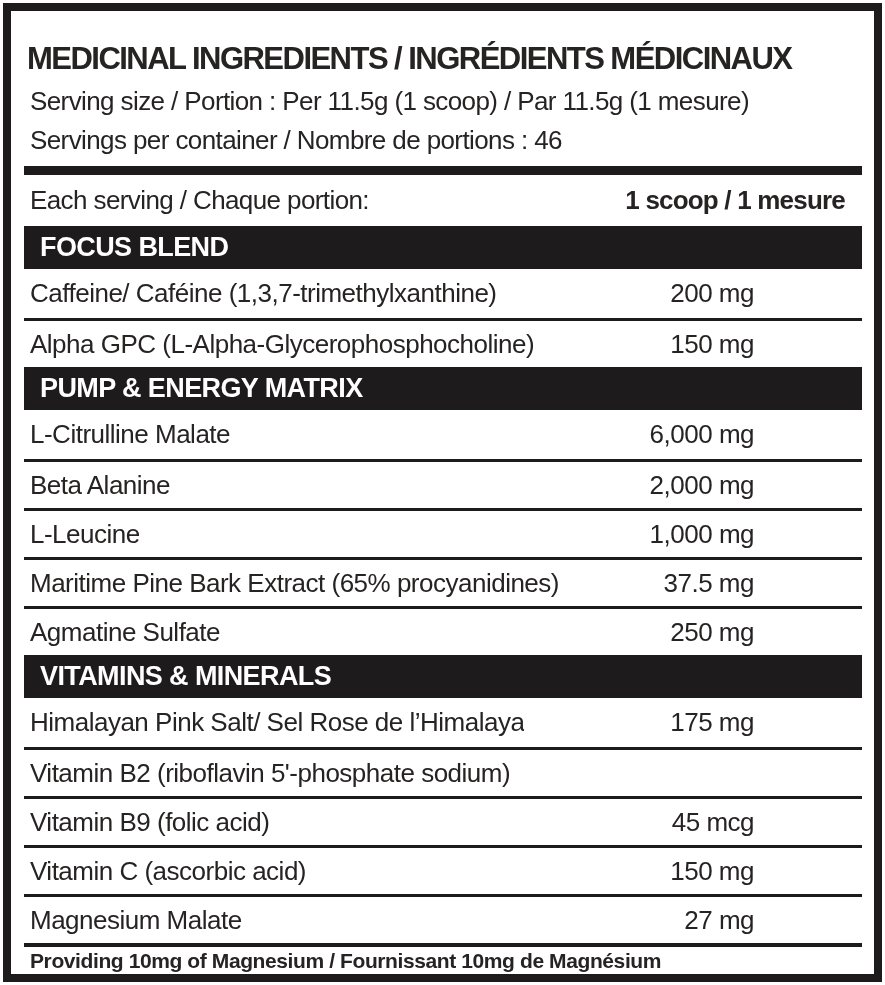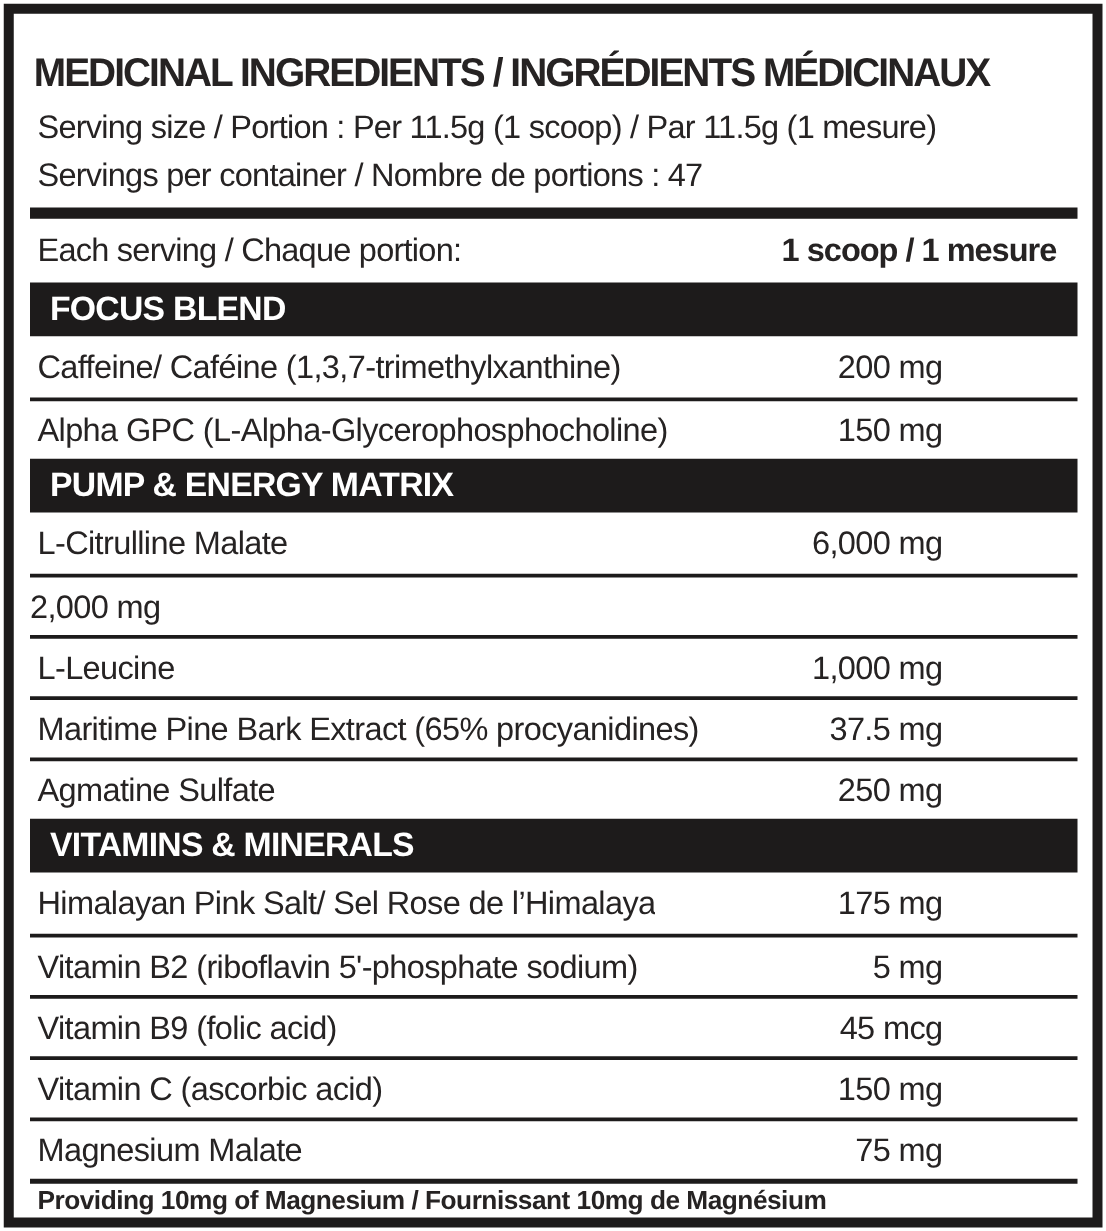--- a/index.html
+++ b/index.html
@@ -93,21 +93,21 @@
     white-space: nowrap;
     font-weight: bold;
   }
 </style>
 </head>
 <body>
 
 <div class="panel">
   <div class="panel-title">MEDICINAL INGREDIENTS / INGRÉDIENTS MÉDICINAUX</div>
   <div class="meta-line">Serving size / Portion : Per 11.5g (1 scoop) / Par 11.5g (1 mesure)</div>
-  <div class="meta-line">Servings per container / Nombre de portions : 47</div>
+  <div class="meta-line">Servings per container / Nombre de portions : 46</div>
   <div class="thick-rule"></div>
   <div class="each-serving">
     <span class="label">Each serving / Chaque portion:</span>
     <span class="value">1 scoop / 1 mesure</span>
   </div>
   <div id="sections">
       <div class="section-bar">FOCUS BLEND</div>
       <div class="rows">
         <div class="row">
           <span class="ing">Caffeine/ Caféine (1,3,7-trimethylxanthine)</span>
@@ -118,20 +118,21 @@
           <span class="amt">150 mg</span>
         </div>
       </div>
       <div class="section-bar">PUMP &amp; ENERGY MATRIX</div>
       <div class="rows">
         <div class="row">
           <span class="ing">L-Citrulline Malate</span>
           <span class="amt">6,000 mg</span>
         </div>
         <div class="row">
+          <span class="ing">Beta Alanine</span>
           <span class="amt">2,000 mg</span>
         </div>
         <div class="row">
           <span class="ing">L-Leucine</span>
           <span class="amt">1,000 mg</span>
         </div>
         <div class="row">
           <span class="ing">Maritime Pine Bark Extract (65% procyanidines)</span>
           <span class="amt">37.5 mg</span>
         </div>
@@ -141,30 +142,29 @@
         </div>
       </div>
       <div class="section-bar">VITAMINS &amp; MINERALS</div>
       <div class="rows">
         <div class="row">
           <span class="ing">Himalayan Pink Salt/ Sel Rose de l’Himalaya</span>
           <span class="amt">175 mg</span>
         </div>
         <div class="row">
           <span class="ing">Vitamin B2 (riboflavin 5'-phosphate sodium)</span>
-          <span class="amt">5 mg</span>
         </div>
         <div class="row">
           <span class="ing">Vitamin B9 (folic acid)</span>
           <span class="amt">45 mcg</span>
         </div>
         <div class="row">
           <span class="ing">Vitamin C (ascorbic acid)</span>
           <span class="amt">150 mg</span>
         </div>
         <div class="row">
           <span class="ing">Magnesium Malate</span>
-          <span class="amt">75 mg</span>
+          <span class="amt">27 mg</span>
         </div>
       </div>
     </div>
   <div class="footer-note">Providing 10mg of Magnesium / Fournissant 10mg de Magnésium</div>
 </div>
 
 </body></html>

